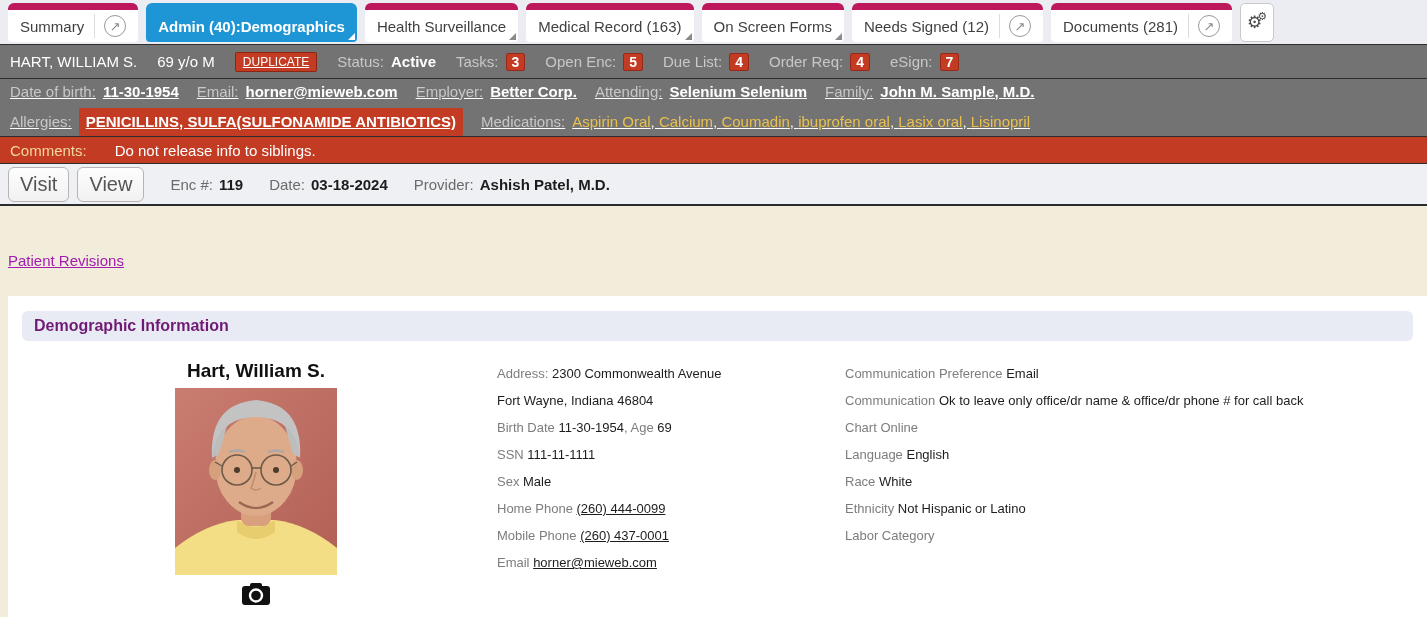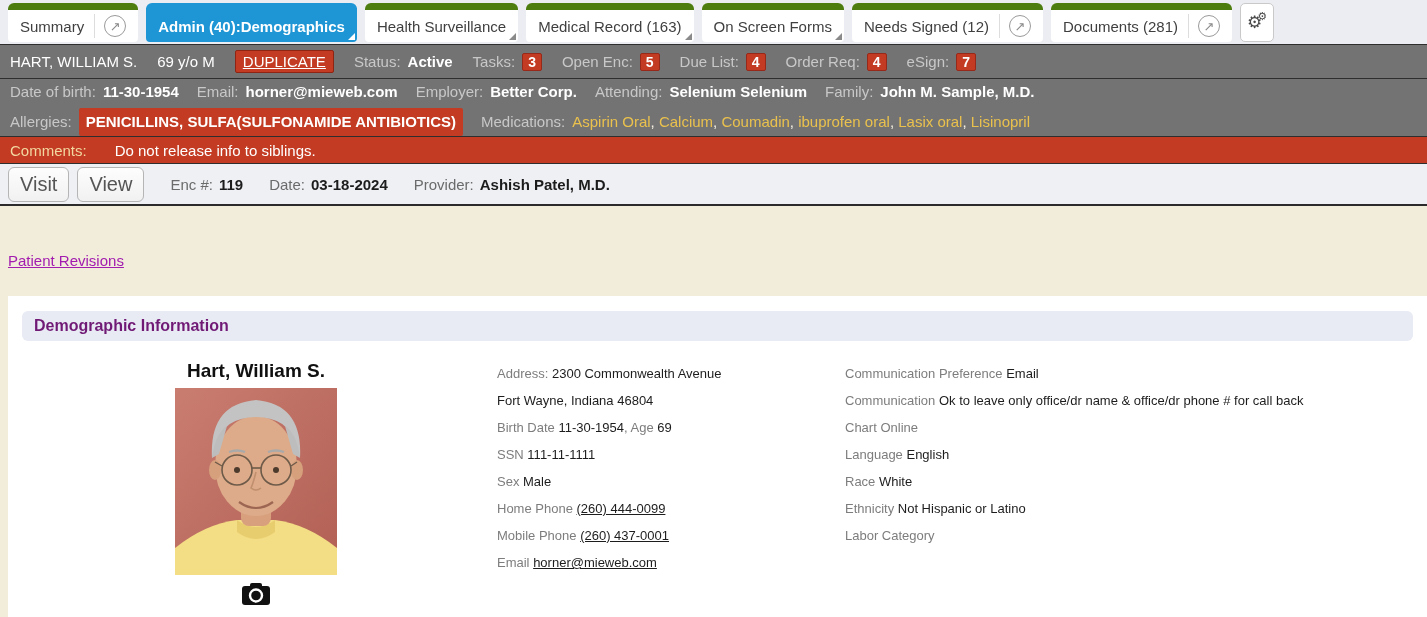--- a/index.html
+++ b/index.html
@@ -3,21 +3,21 @@
 <meta charset="utf-8">
 <style>
   * { margin:0; padding:0; box-sizing:border-box; }
   html,body { width:1427px; height:617px; overflow:hidden;
     font-family:"Liberation Sans","DejaVu Sans",sans-serif; }
   body { background:#f2ecda; }
 
   
   .tabs-bar { height:45px; background:#ecedf2; display:flex; align-items:flex-start;
     padding:3px 0 0 8px; gap:8px; border-bottom:1px solid #2e2e2e; }
-  .tab { position:relative; background:#fff; border-top:7px solid #4d7c0f;
+  .tab { position:relative; background:#fff; border-top:7px solid #be185d;
     border-radius:6px 6px 4px 4px; height:39px; display:flex; align-items:center;
     padding:0 12px; font-size:15px; color:#3f3f3f; cursor:pointer; white-space:nowrap; }
   .tab.active { background:#1e95d4; border-top-color:#1e95d4; color:#fff; font-weight:bold; }
   .fold { position:absolute; right:2px; bottom:2px; width:0; height:0;
     border-style:solid; border-width:0 0 7px 7px;
     border-color:transparent transparent #8a8a8a transparent; }
   .tab.active .fold { border-color:transparent transparent #fff transparent; }
   .tab-sep { width:1px; height:24px; background:#ddd; margin:0 9px 0 10px; }
   .ext-circle { width:22px; height:22px; border:1px solid #9a9a9a; border-radius:50%;
     display:inline-flex; align-items:center; justify-content:center;
@@ -30,27 +30,27 @@
 
   
   .patient-banner { height:34px; background:#737373; border-bottom:1px solid #2e2e2e;
     display:flex; align-items:center; padding:0 10px; gap:20px;
     font-size:15px; color:#fff; white-space:nowrap; }
   .pb-label { color:#c8c8c8; }
   .pb-val { color:#fff; }
   .badge { background:#c23b22; border:1px solid #97291a; color:#fff; font-weight:bold;
     padding:0px 5px; border-radius:2px; font-size:14px; }
   .dup-badge { background:#c23b22; border:1px solid #8e2413; color:#fff;
-    text-decoration:underline; padding:2px 7px; border-radius:2px; font-size:15px; cursor:pointer; }
+    text-decoration:underline; padding:2px 7px; border-radius:2px; font-size:12px; cursor:pointer; }
   .grp { display:flex; align-items:center; gap:7px; }
 
   
   .demo-banner { height:58px; background:#737373; border-bottom:1px solid #2e2e2e;
     padding:3px 10px; font-size:15px; color:#fff; display:flex;
-    flex-direction:column; justify-content:center; gap:4px; white-space:nowrap; }
+    flex-direction:column; justify-content:center; gap:4px; white-space:nowrap;text-decoration:underline; }
   .demo-row { display:flex; align-items:center; gap:18px; line-height:24px; }
   .demo-row .pb-val { font-weight:bold; }
   .allergy-hl { background:#c23b22; color:#fff; font-weight:bold; padding:2px 7px;
     border-radius:2px; }
   .med { color:#eac14d; }
   .meds .med:not(:last-child)::after { content:", "; color:#f5f0e2; }
 
   
   .comments-bar { height:27px; background:#c23b22; border-bottom:1px solid #2e2e2e;
     display:flex; align-items:center; padding:0 10px; gap:28px; font-size:15px; }

